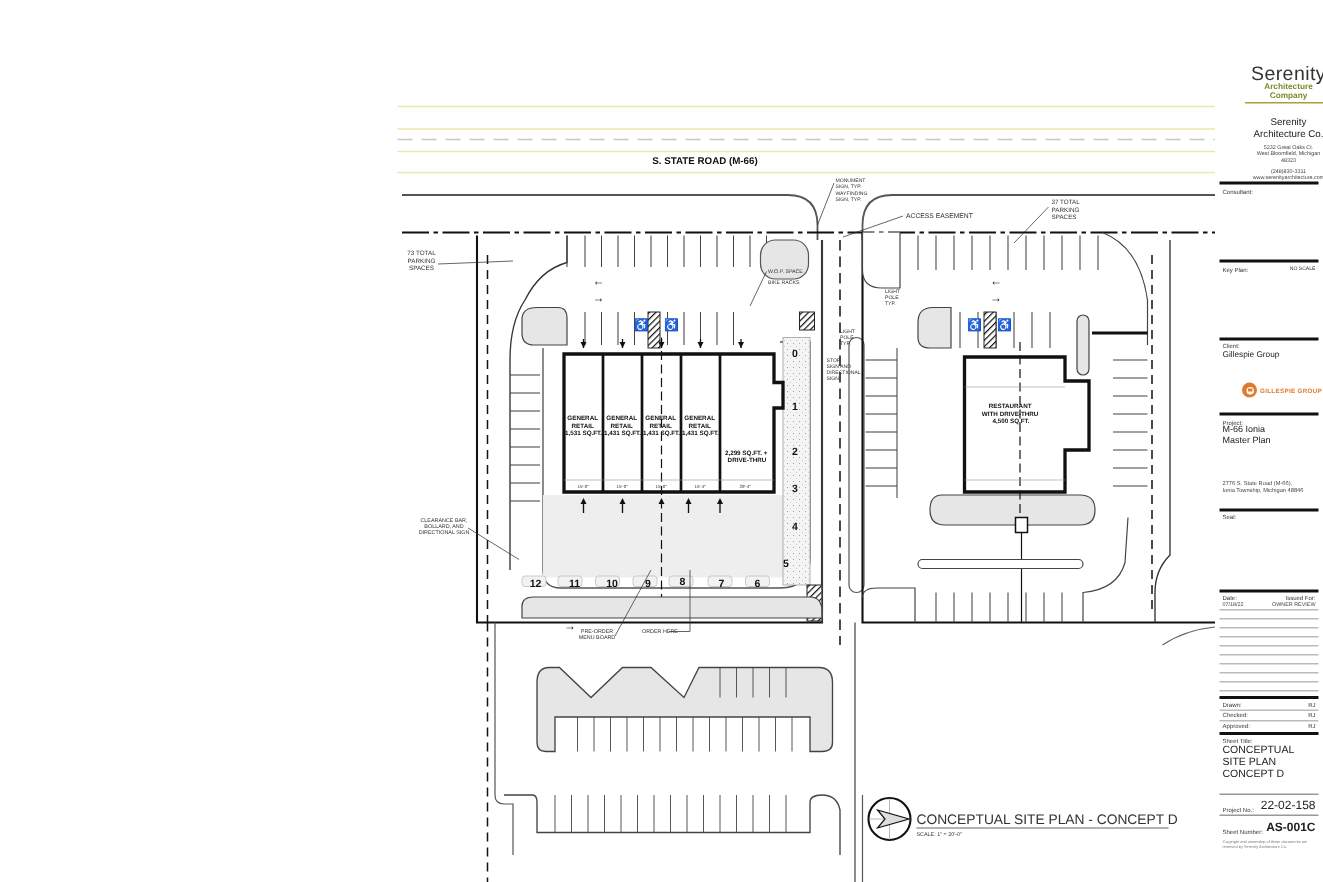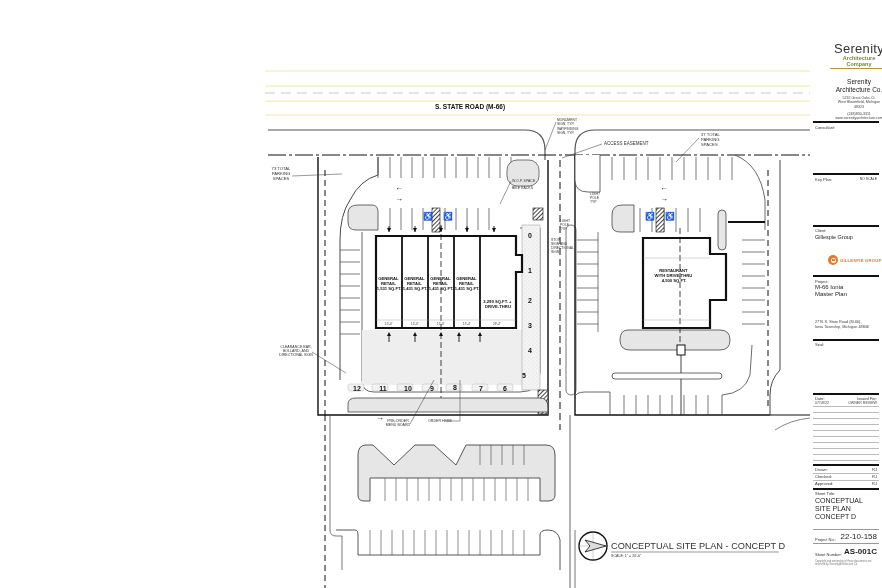--- a/index.html
+++ b/index.html
@@ -498,18 +498,18 @@
 
   <div class="tb-rule" style="top:488px;"></div>
   <div class="tb-label" style="left:5px;top:491px;">Sheet Title:</div>
   <div class="tb-value" style="left:5px;top:497px;font-size:7px;line-height:8px;">
     <div>CONCEPTUAL</div>
     <div>SITE PLAN</div>
     <div>CONCEPT D</div>
   </div>
   <div class="tb-thin" style="top:529px;background:#999;"></div>
   <div class="tb-label" style="left:5px;top:537px;">Project No.:</div>
-  <div class="tb-value" style="right:5px;top:532px;font-size:8px;">22-10-158</div>
+  <div class="tb-value" style="right:5px;top:532px;font-size:8px;">22-02-158</div>
   <div class="tb-thin" style="top:543px;background:#999;"></div>
   <div class="tb-label" style="left:5px;top:552px;">Sheet Number:</div>
   <div class="tb-value" style="right:5px;top:547px;font-size:8px;font-weight:bold;">AS-001C</div>
   <div class="tb-small" style="left:5px;top:560px;width:62px;font-size:2.6px;color:#777;">Copyright and ownership of these documents are reserved by Serenity Architecture Co.</div>
 </div>
 
 </body></html>

